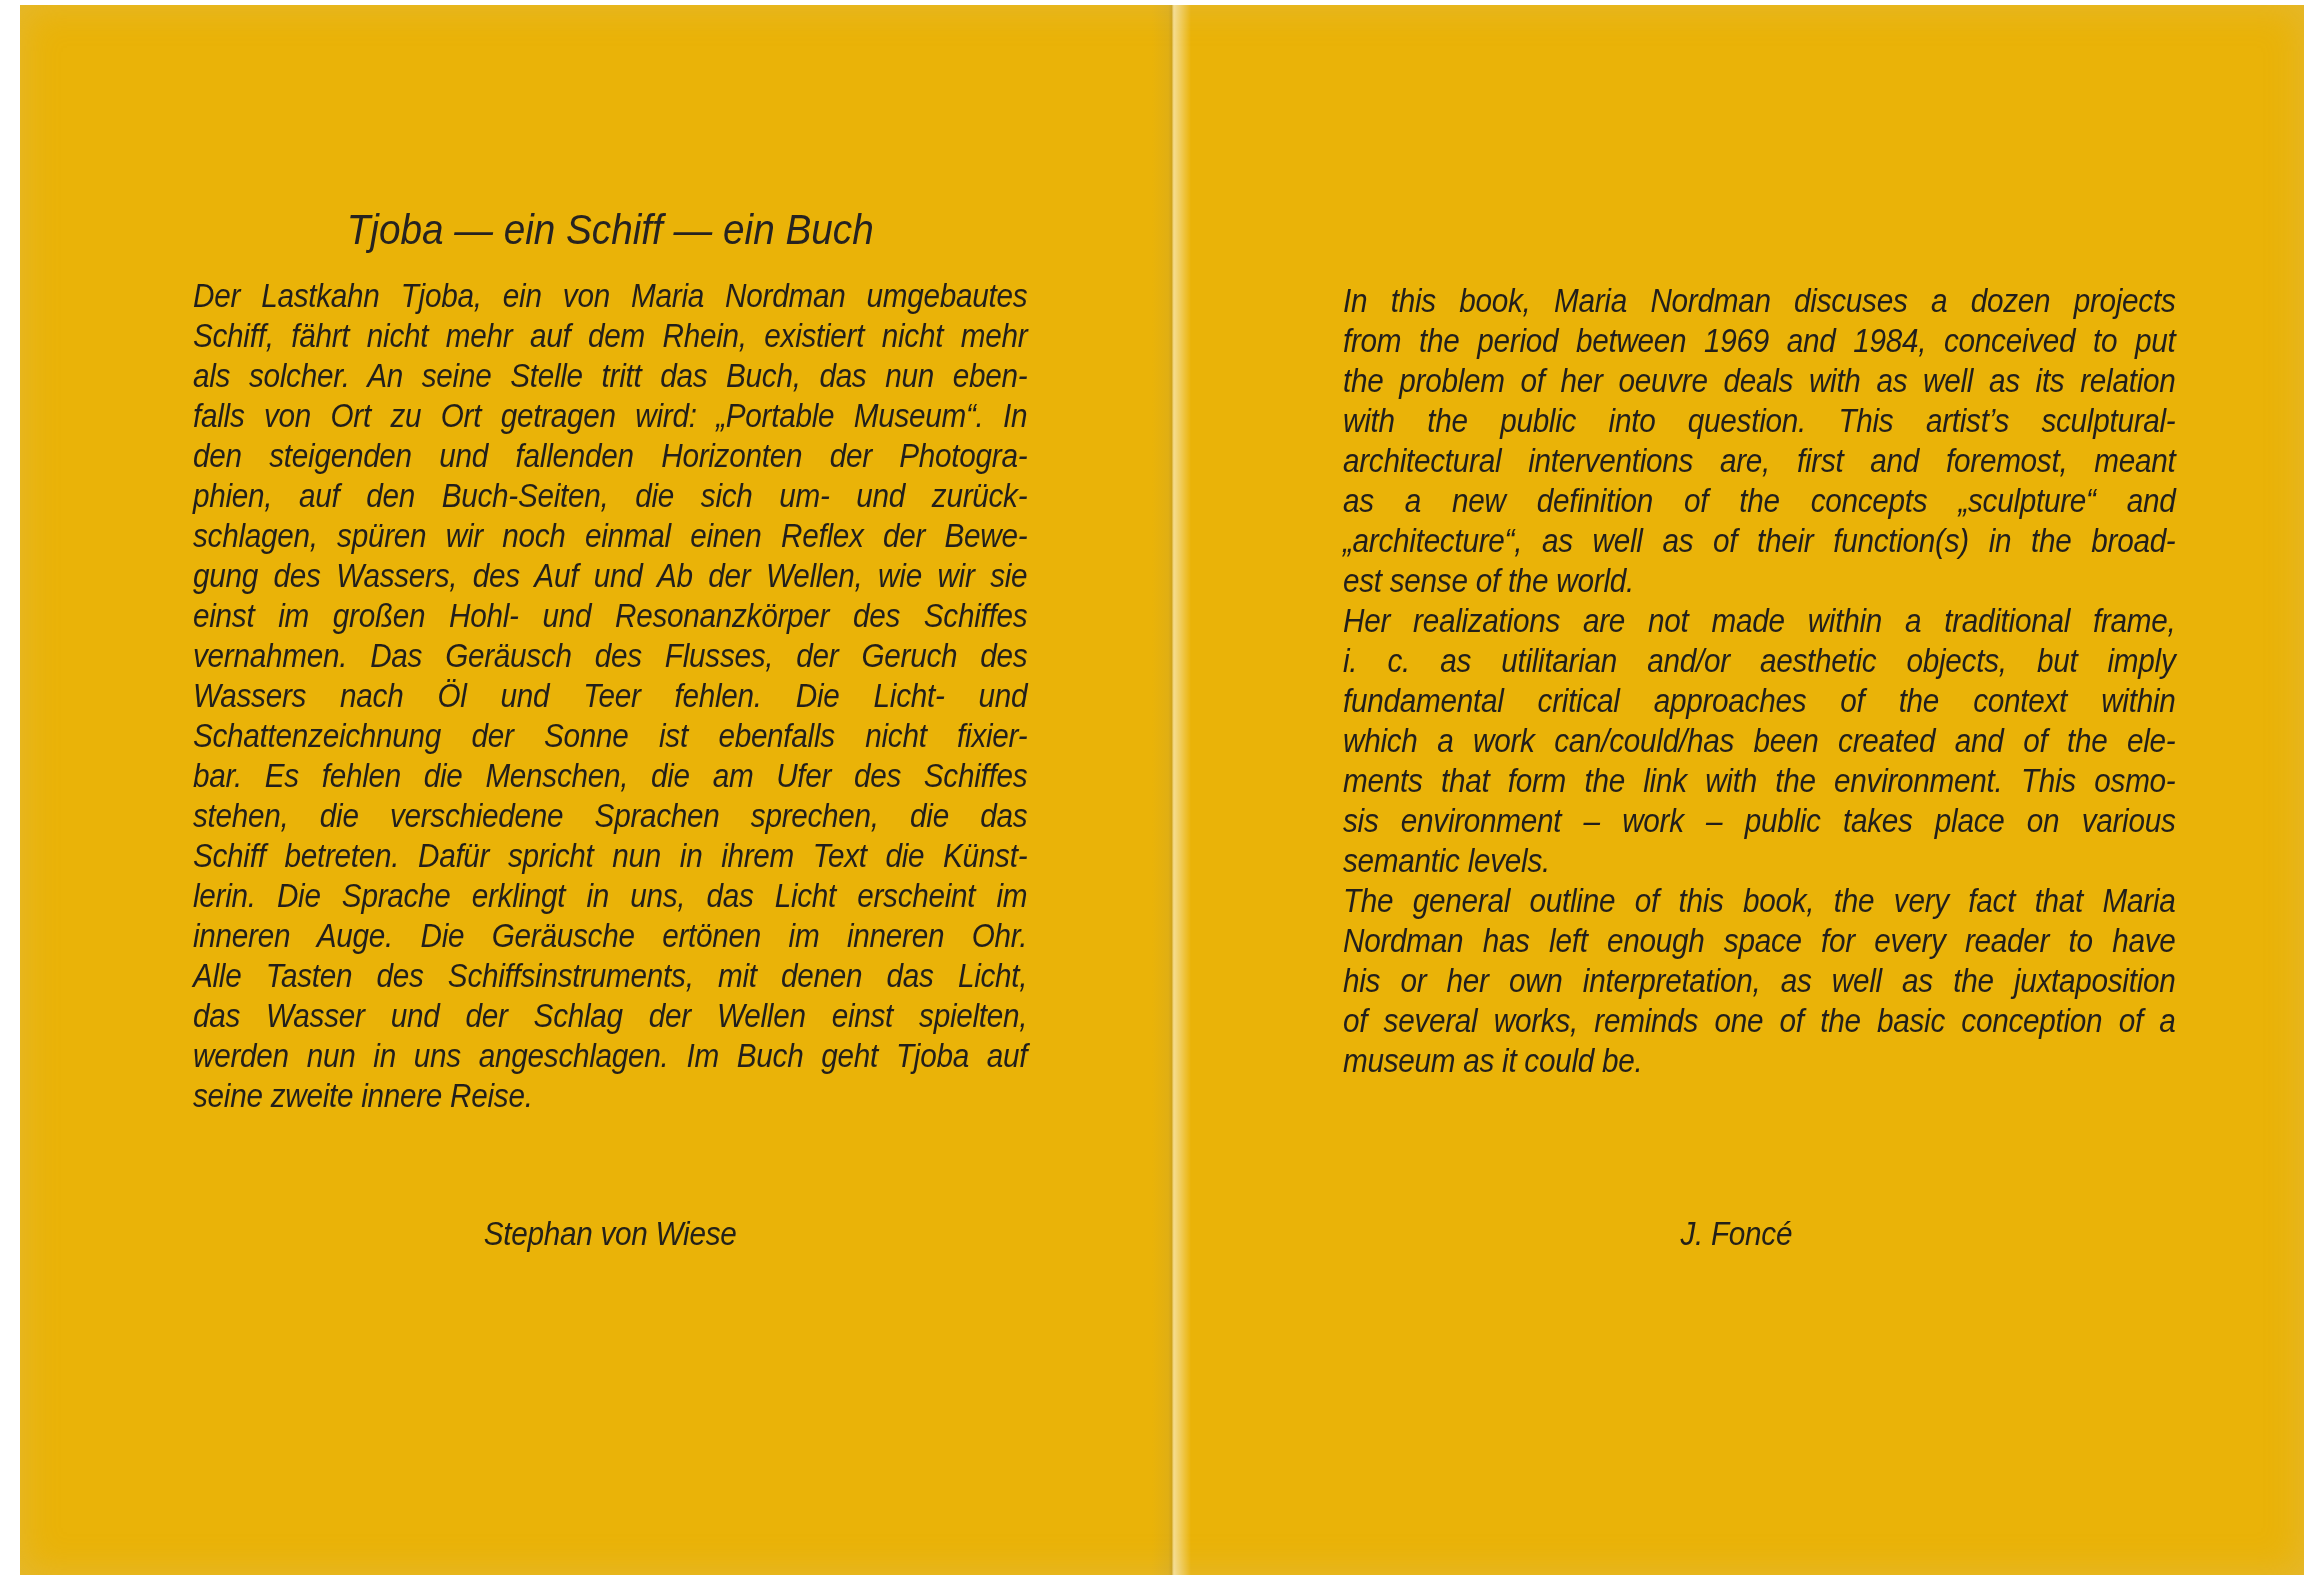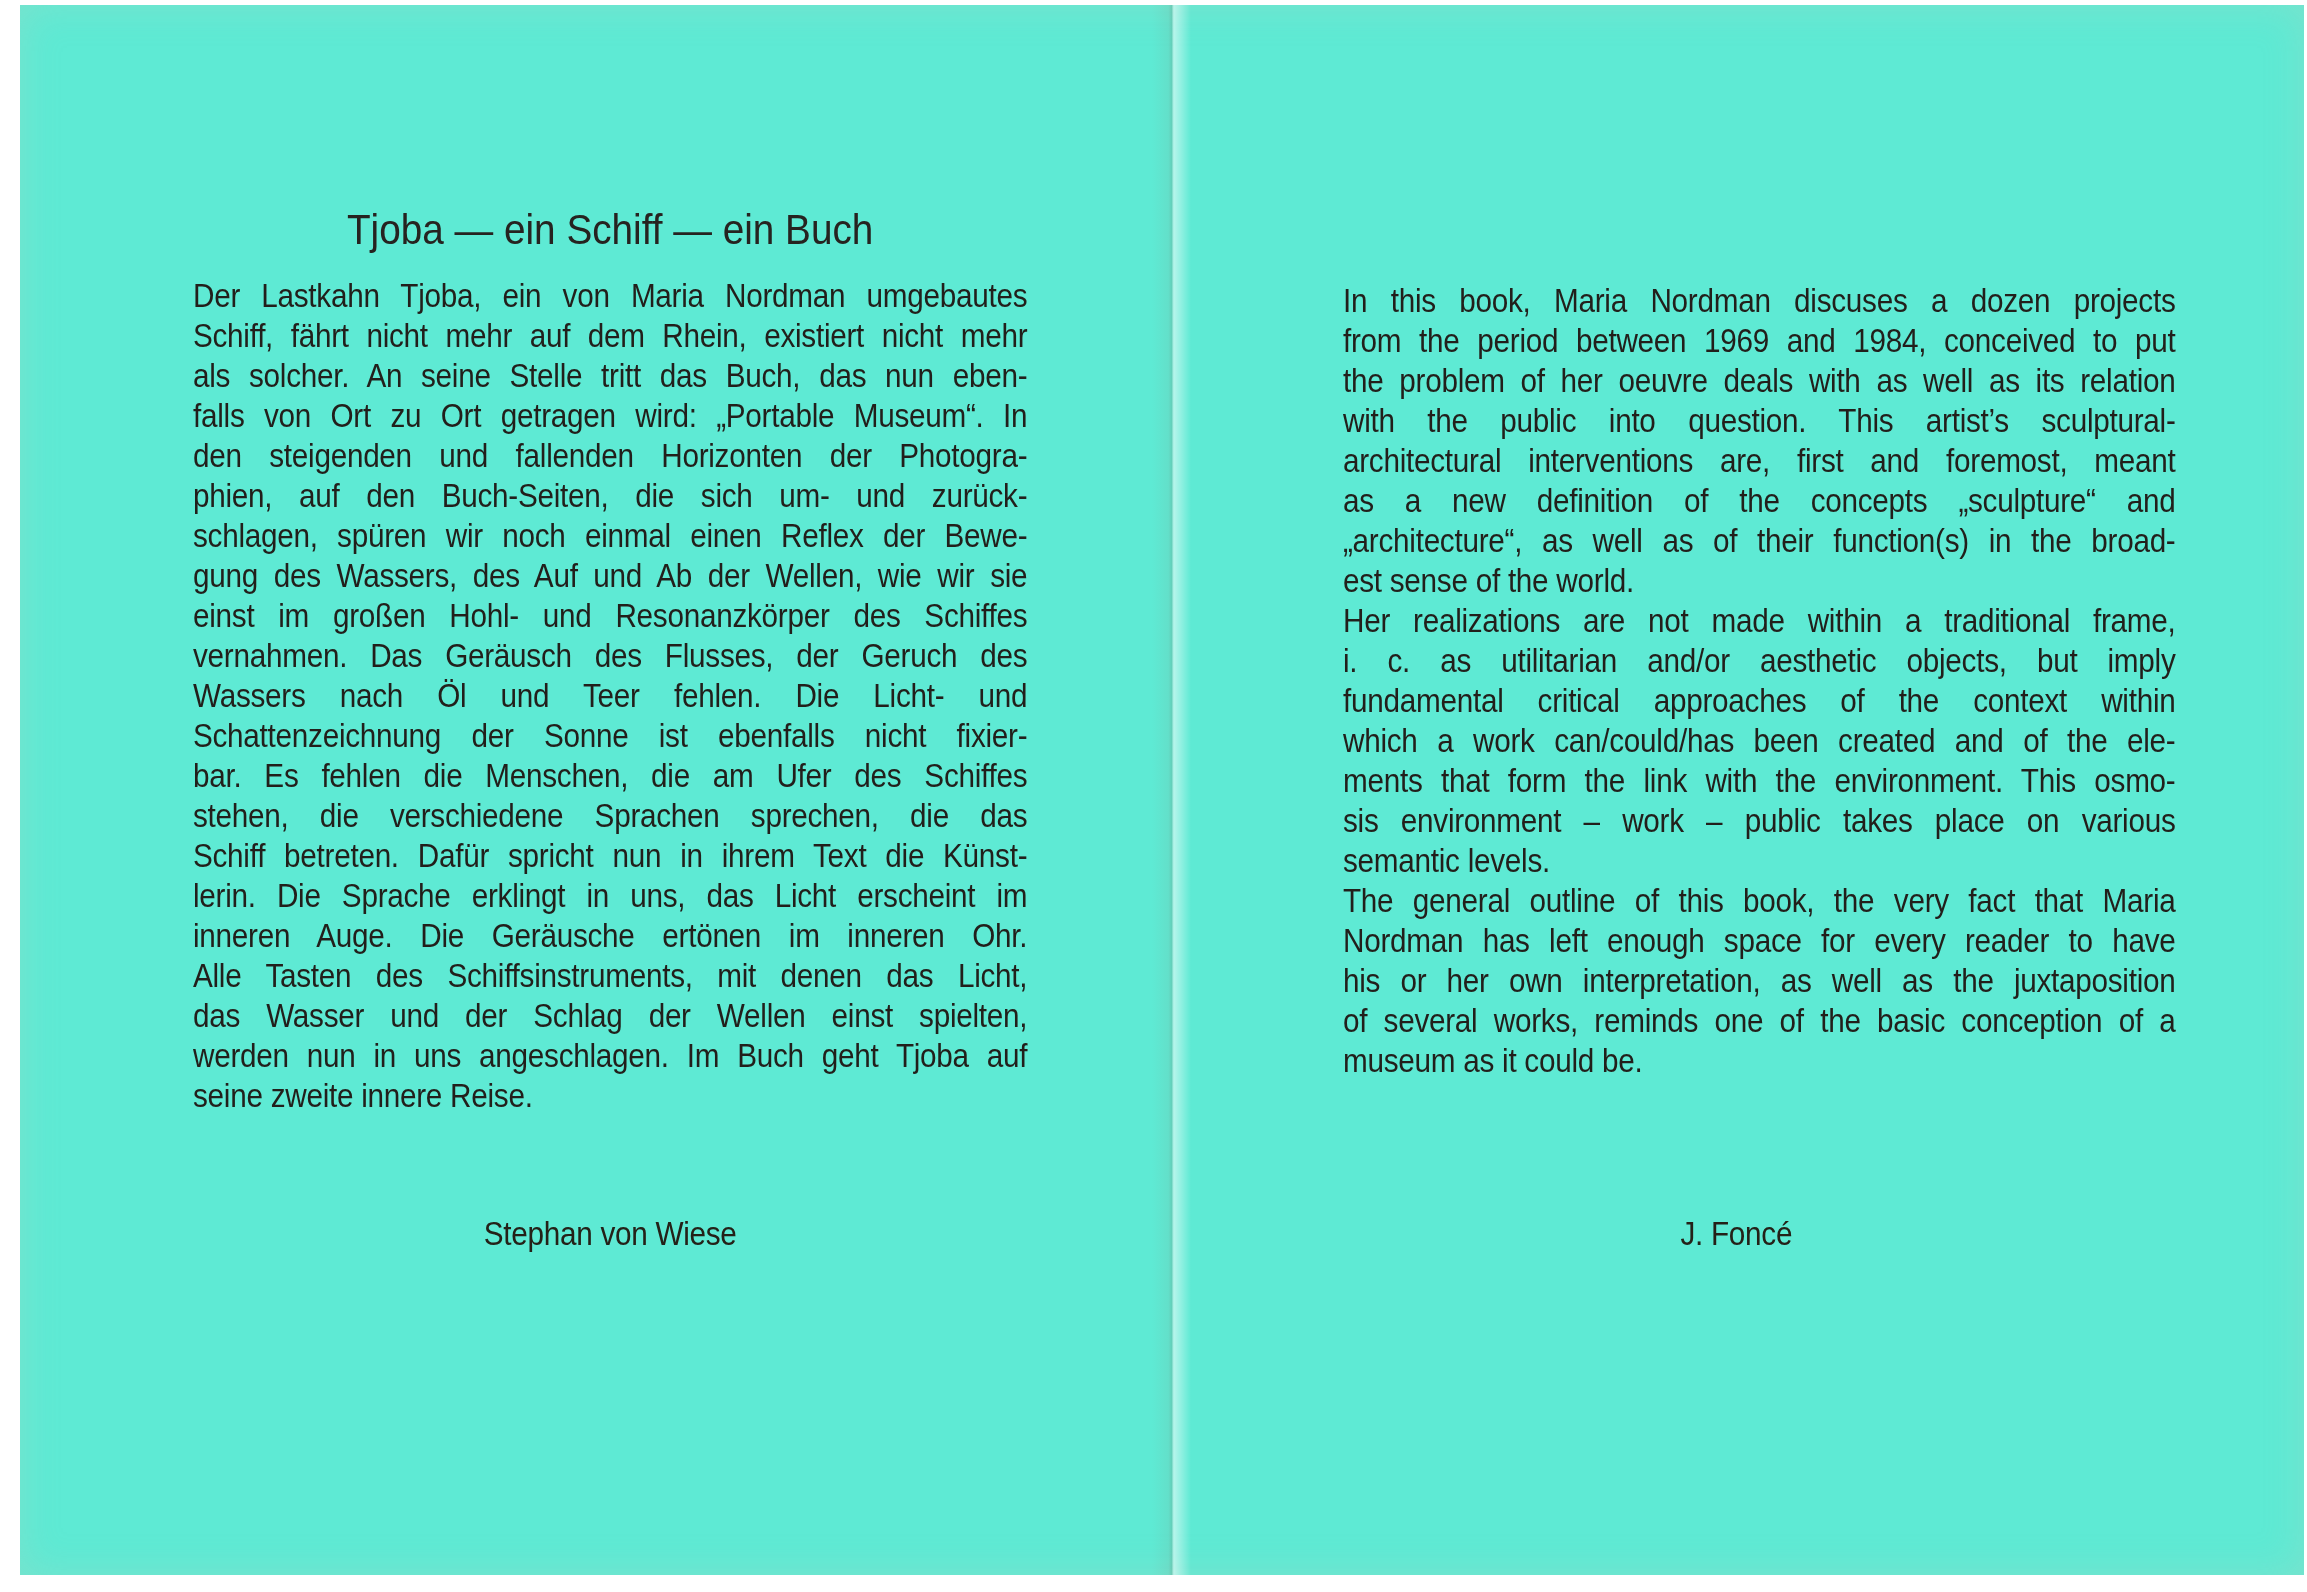--- a/index.html
+++ b/index.html
@@ -8,22 +8,23 @@
     background: #ffffff;
     overflow: hidden;
     font-family: "Liberation Sans", "DejaVu Sans", sans-serif;
   }
   .canvas { position: relative; width: 2307px; height: 1593px; background: #ffffff; }
 
   
   .paper {
     position: absolute;
     left: 19.6px; top: 4.6px; right: 3.3px; bottom: 18px;
-    background: #5eead4;
+    background: #eab308;
     box-shadow: inset 0 0 39px rgba(210,205,185,0.25);
+    font-style: italic;
   }
 
   
   .fold {
     position: absolute;
     left: 1132px; top: 0; width: 39px; height: 100%;
     background: linear-gradient(to right,
       rgba(0,0,0,0) 0%,
       rgba(140,135,112,0.10) 42%,
       rgba(120,115,95,0.22) 50%,

